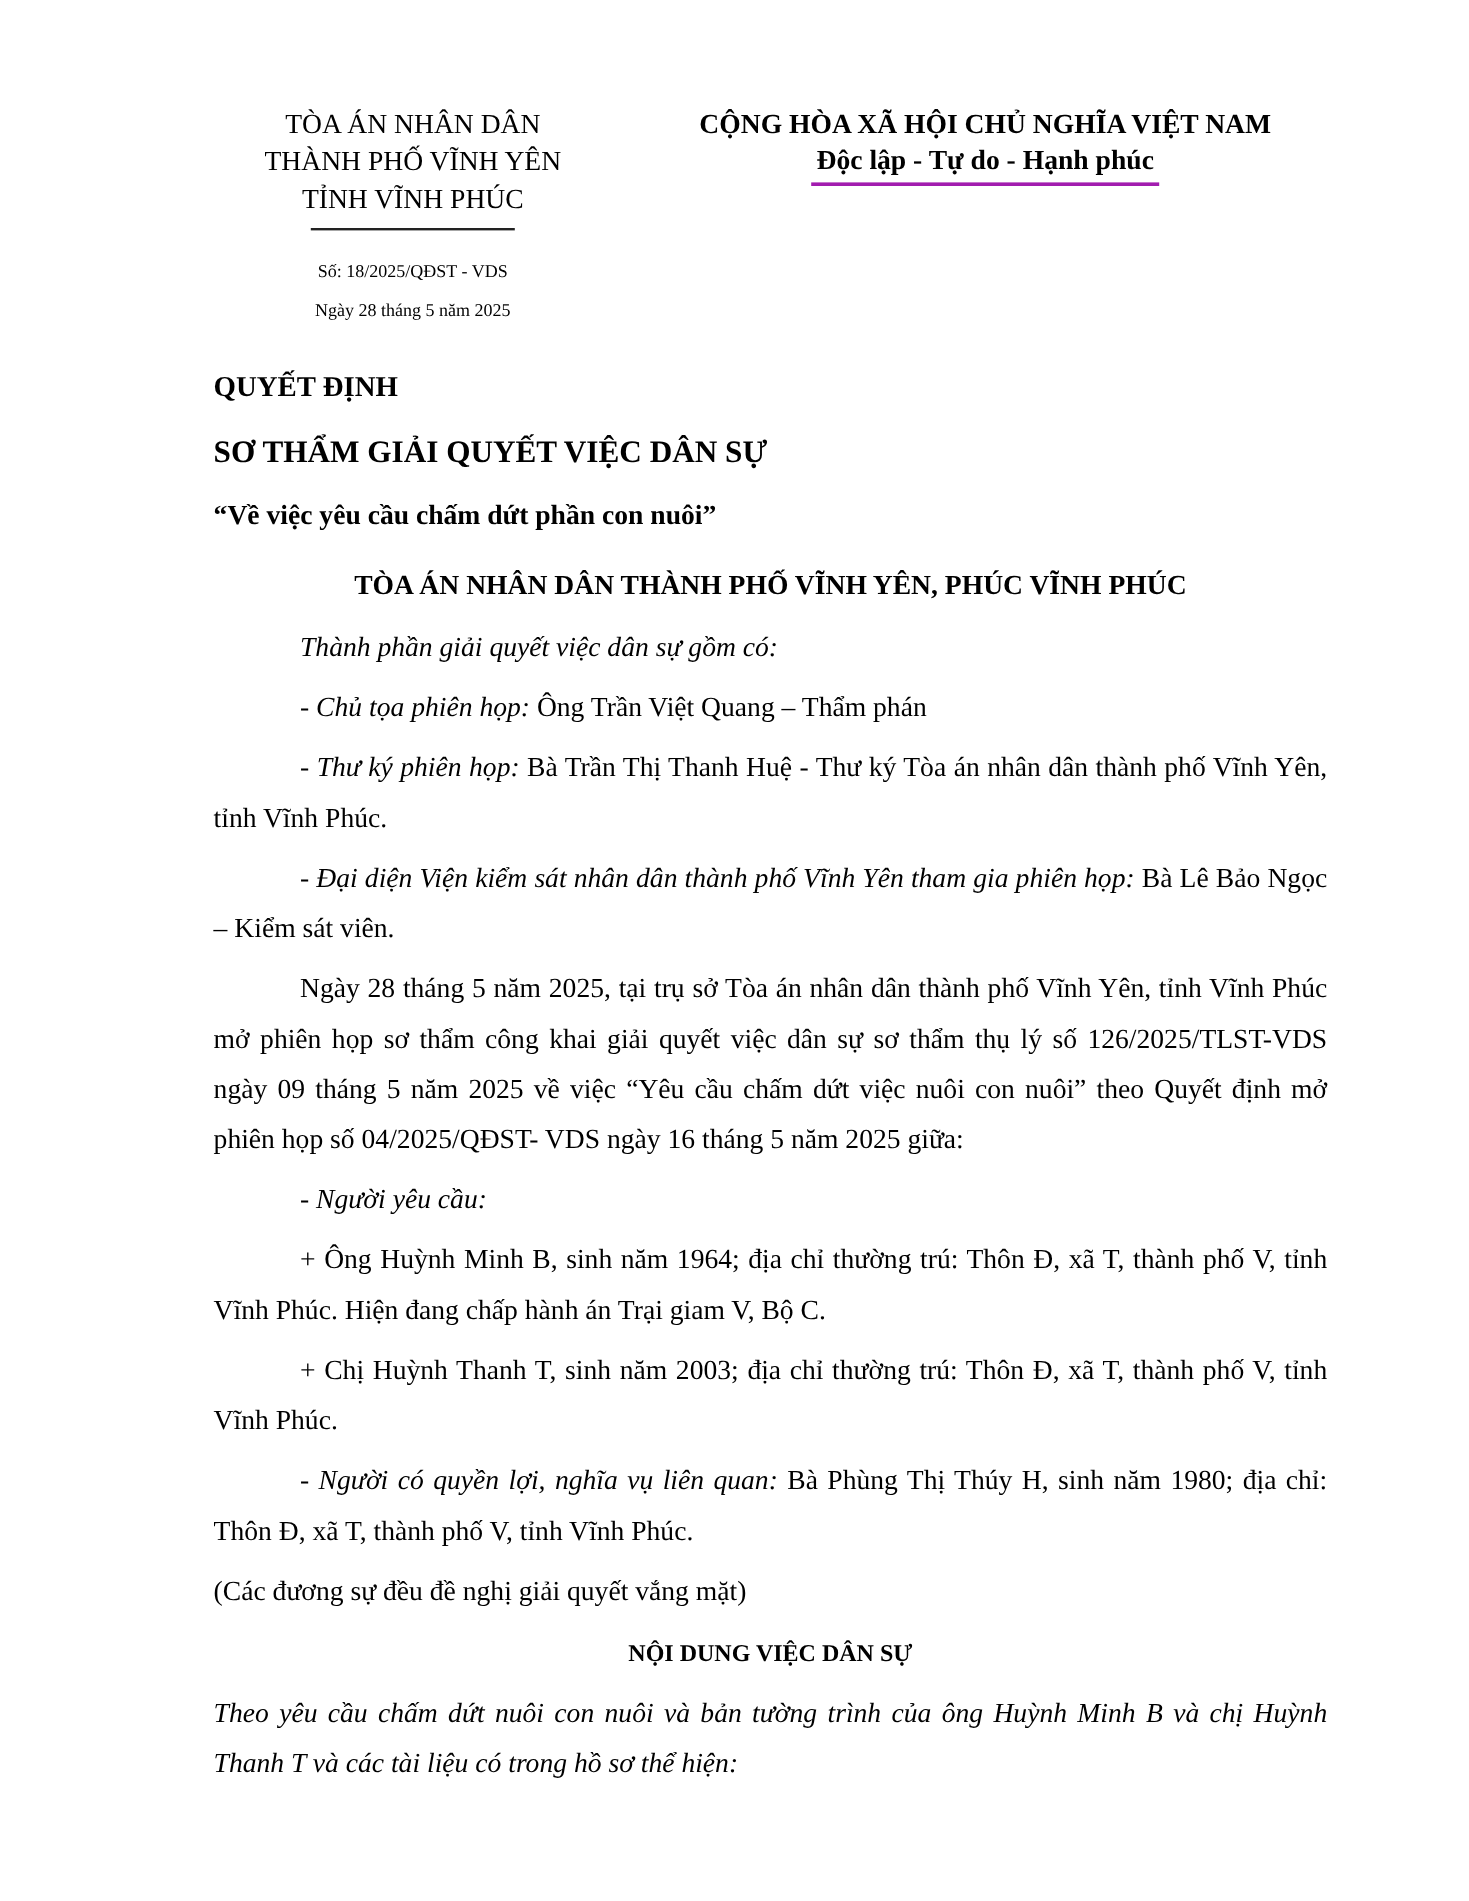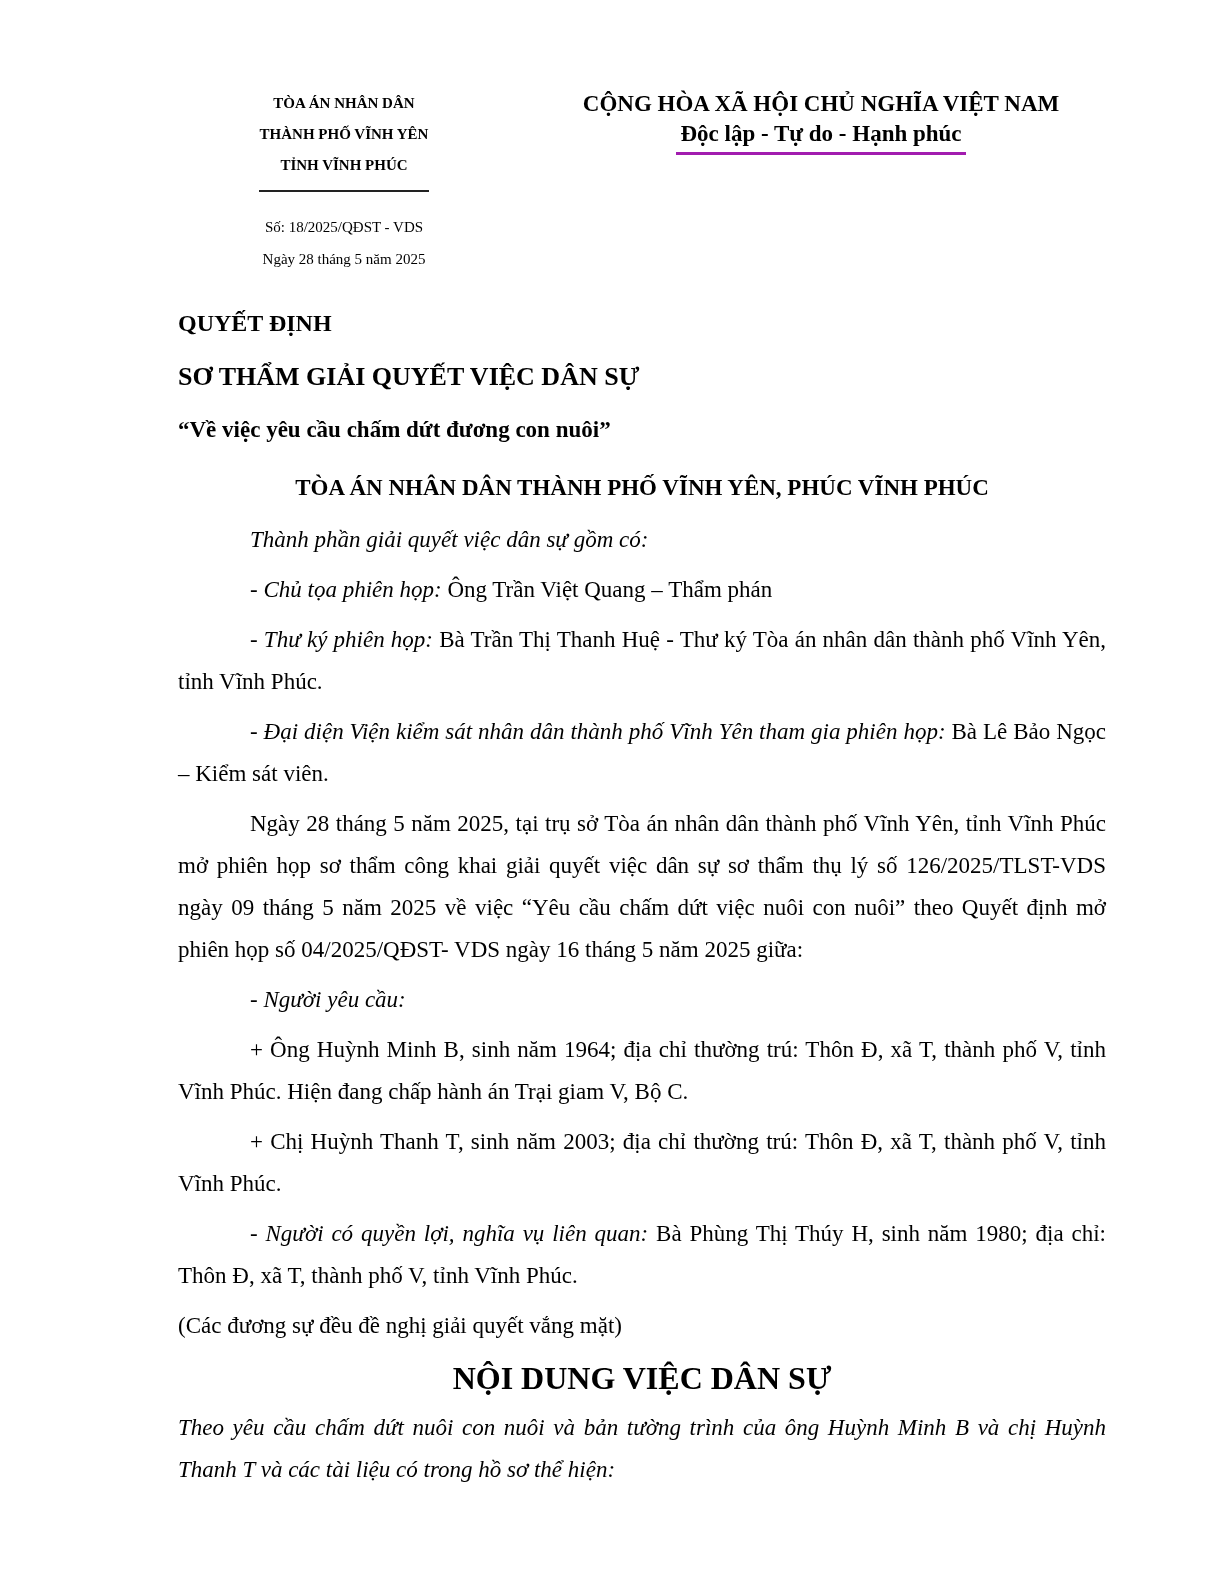--- a/index.html
+++ b/index.html
@@ -28,22 +28,22 @@
     width: 332px;
     text-align: center;
     flex: 0 0 auto;
   }
   .header-right {
     flex: 1 1 auto;
     text-align: center;
     padding-left: 26px;
   }
   .hl-bold {
-    font-weight: bold;
-    font-size: 15px;
+    font-weight: normal;
+    font-size: 23px;
     line-height: 31px;
     white-space: nowrap;
   }
   .hl-rule {
     width: 170px;
     border: 0;
     border-top: 2px solid #222222;
     margin: 9px auto 19px auto;
   }
   .hl-plain {
@@ -103,21 +103,21 @@
   .para {
     margin: 8px 0;
     text-indent: 72px;
   }
   .para.no-indent { text-indent: 0; }
   .italic { font-style: italic; }
   .section-heading {
     margin: 10px 0 6px 0;
     text-align: center;
     font-weight: bold;
-    font-size: 32px;
+    font-size: 20px;
     line-height: 42px;
     text-indent: 0;
   }
 </style>
 </head>
 <body>
 
 <div class="page">
 
   <div class="header">
@@ -133,21 +133,21 @@
       <div class="hr-line1">CỘNG HÒA XÃ HỘI CHỦ NGHĨA VIỆT NAM</div>
       <div>
         <span class="hr-line2">Độc lập - Tự do - Hạnh phúc</span>
       </div>
     </div>
   </div>
 
   <div class="title-block">
     <div class="t1">QUYẾT ĐỊNH</div>
     <div class="t2">SƠ THẨM GIẢI QUYẾT VIỆC DÂN SỰ</div>
-    <div class="t3">“Về việc yêu cầu chấm dứt đương con nuôi”</div>
+    <div class="t3">“Về việc yêu cầu chấm dứt phần con nuôi”</div>
   </div>
 
   <div class="court-line">TÒA ÁN NHÂN DÂN THÀNH PHỐ VĨNH YÊN, PHÚC VĨNH PHÚC</div>
 
   <div class="body-text">
 
     <p class="para italic">Thành phần giải quyết việc dân sự gồm có:</p>
 
     <p class="para"><span class="italic">- Chủ tọa phiên họp:</span><span> Ông Trần Việt Quang – Thẩm phán</span></p>
 

